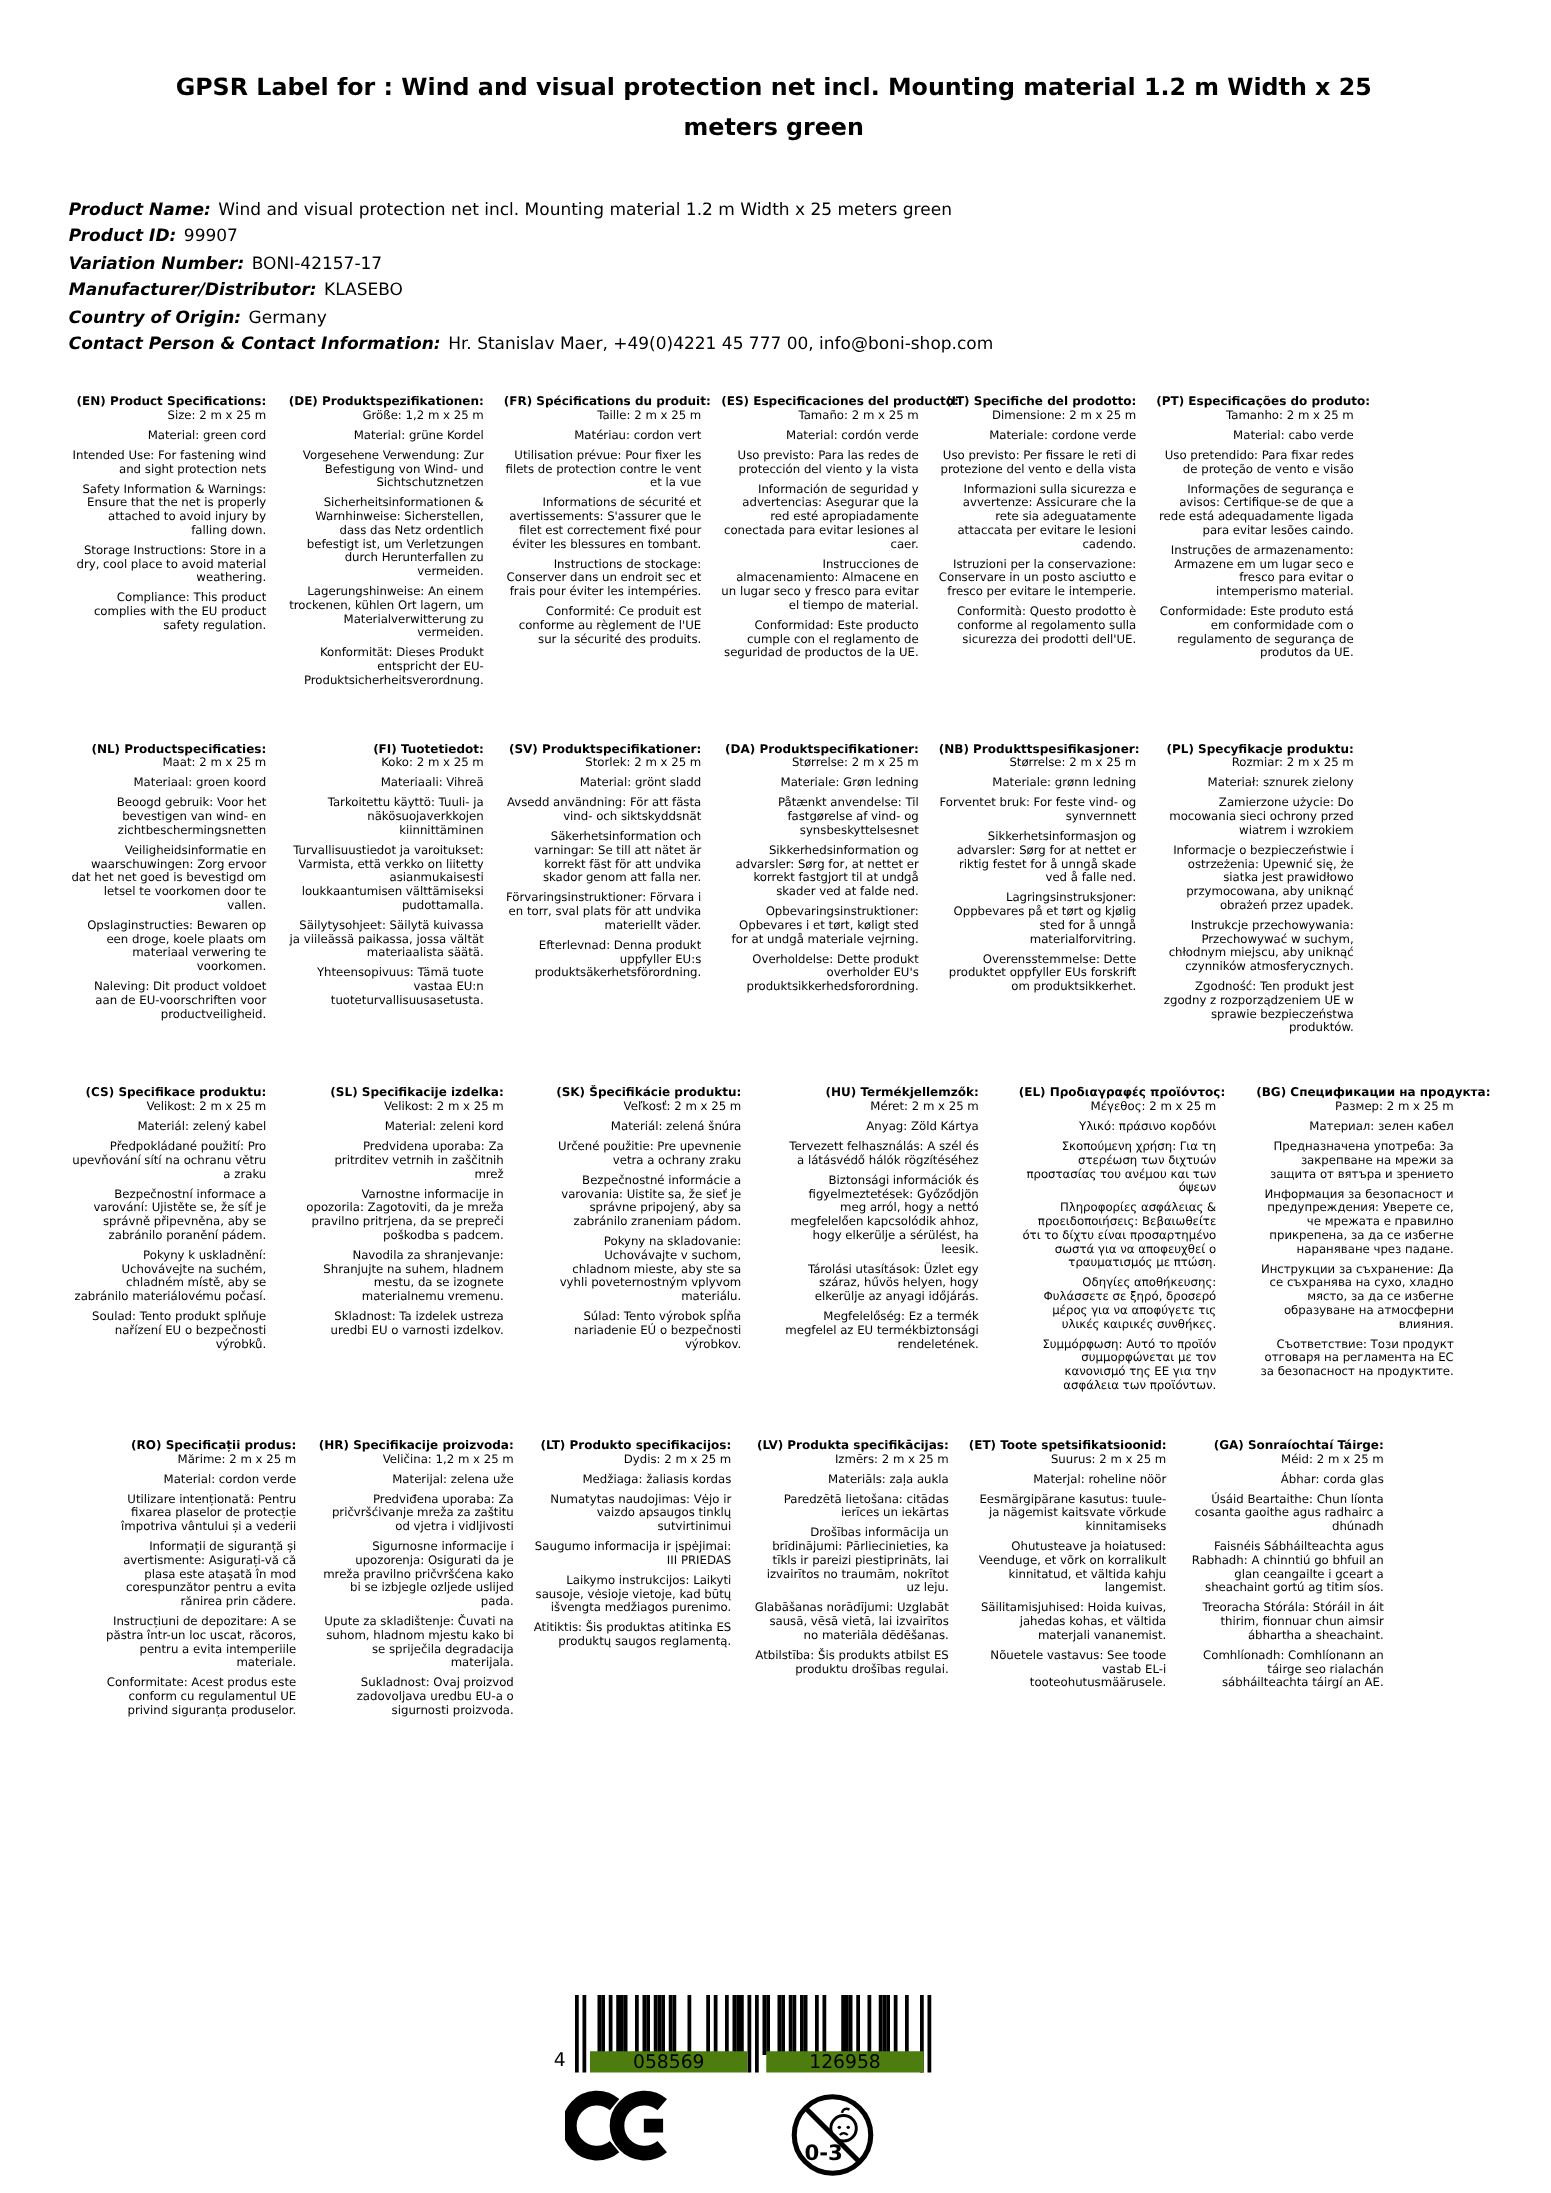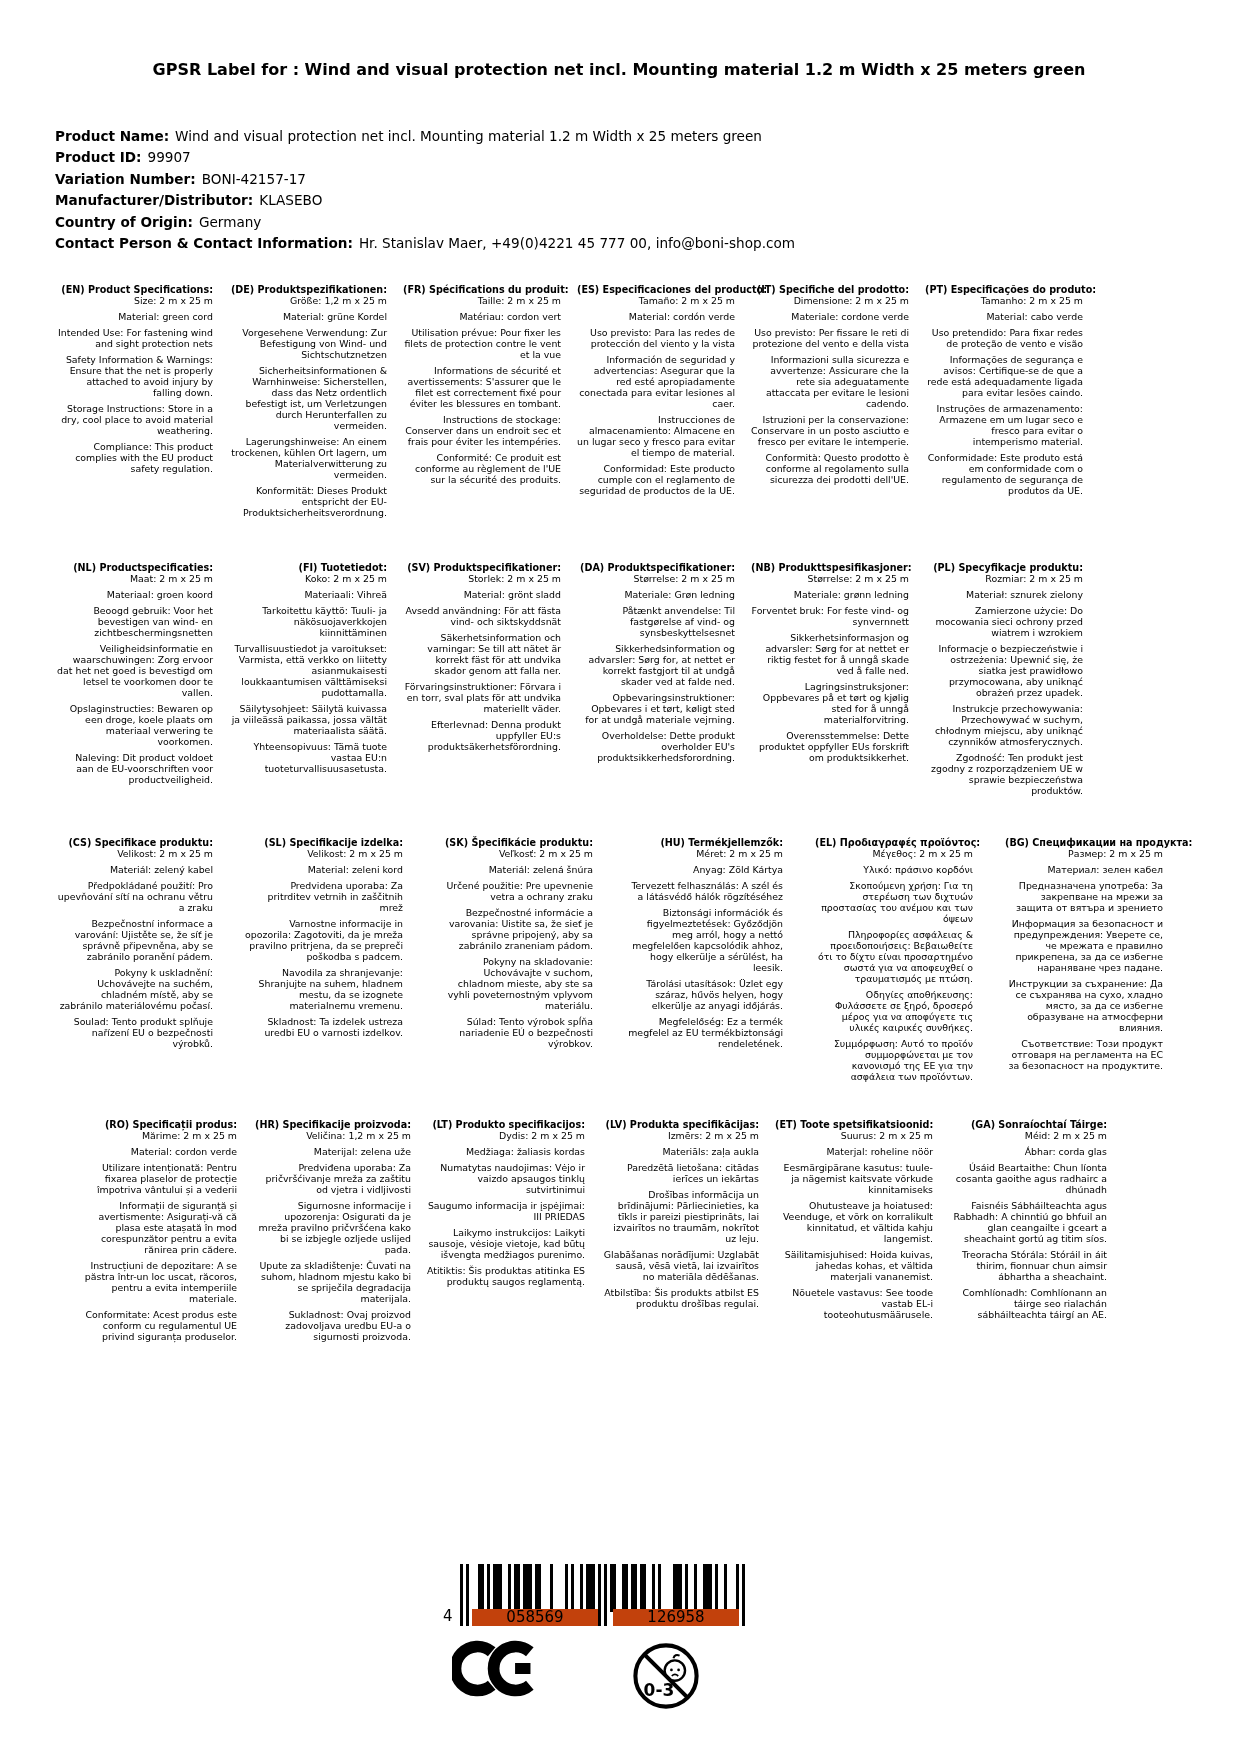--- a/index.html
+++ b/index.html
@@ -3,26 +3,26 @@
 <meta charset="utf-8">
 <style>
   * { margin:0; padding:0; box-sizing:border-box; }
   html,body { background:#fff; }
   body {
     width:1241px; height:1754px; position:relative; overflow:hidden;
     color:#000; font-family:"DejaVu Sans","Liberation Sans",sans-serif;
   }
   .page { padding:42px 58px 0 55px; }
   .doc-title {
-    font-size:16px; line-height:32px; font-weight:bold; text-align:center;
+    font-size:19px; line-height:32px; font-weight:bold; text-align:center;
     margin:12px 70px 0 70px;
   }
   .product-info { margin-top:40px; font-size:13.6px; line-height:21.4px; }
   .pi-row { white-space:nowrap; }
-  .pi-label { font-weight:bold; }
+  .pi-label { font-weight:bold;font-style:italic; }
   .pi-value { margin-left:6px;text-align:right; }
   .spec-grid { margin-top:30px;text-align:right; }
   .spec-row {
     display:grid; grid-template-columns:repeat(6,158px); column-gap:16px;
     align-items:start;
   }
   .spec-row.r1 { min-height:278px; }
   .spec-row.r2 { min-height:275px; }
   .spec-row.r3 { min-height:282px;gap:32px; }
   .spec-row.r4 { min-height:445px;margin-left:24px; }
@@ -37,21 +37,21 @@
   .barcode { position:relative; width:285px; height:64px; }
   .bc-bars { display:flex; height:64px; align-items:flex-start; }
   .bc-mod { width:3px; height:48px; }
   .bc-mod.black { background:#000; }
   .bc-mod.black.guard { height:62px; }
   .bc-first {
     position:absolute; left:-17px; top:44px; font-size:15px; line-height:16px;
   }
   .bc-num {
     position:absolute; top:45px; width:126px; text-align:center;
-    font-size:15px; line-height:17px; background:#c2410c;
+    font-size:15px; line-height:17px; background:#4d7c0f;
   }
   .bc-num.left { left:12px; }
   .bc-num.right { left:153px; }
   .marks-row {
     display:flex; align-items:flex-start; margin-top:12px; margin-left:-8px;
   }
   .ce-wrap { width:88px; height:57px; }
   .age-wrap { width:68px; height:68px; margin-left:92px; margin-top:2px; }
   svg { display:block; }
 </style>

